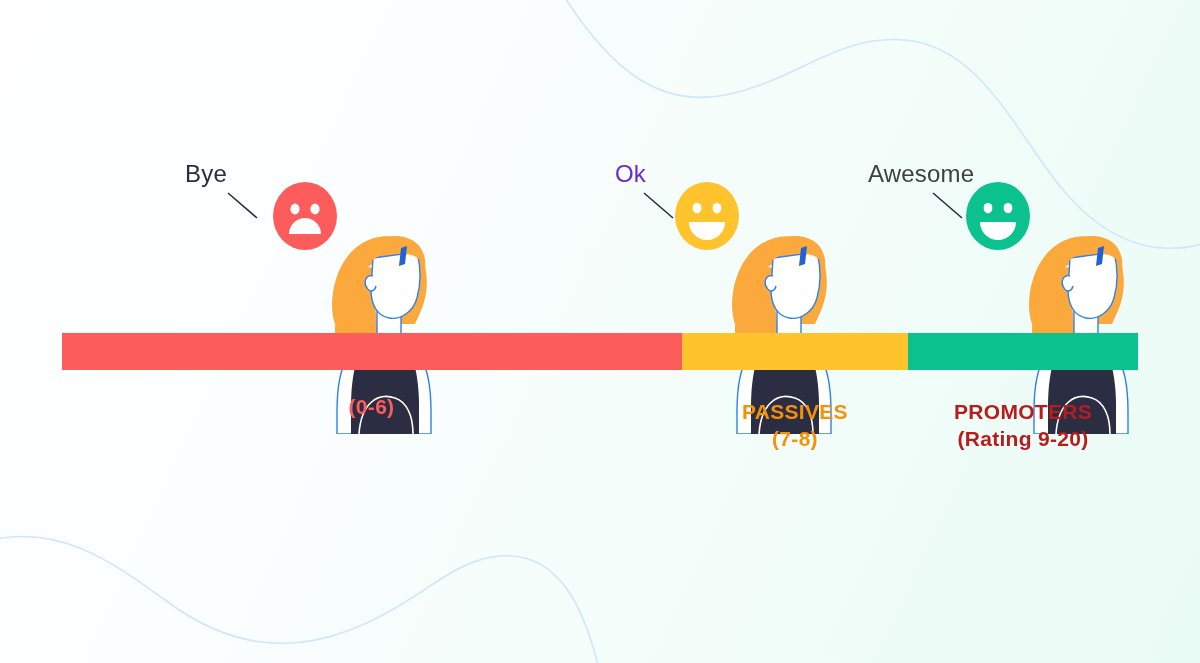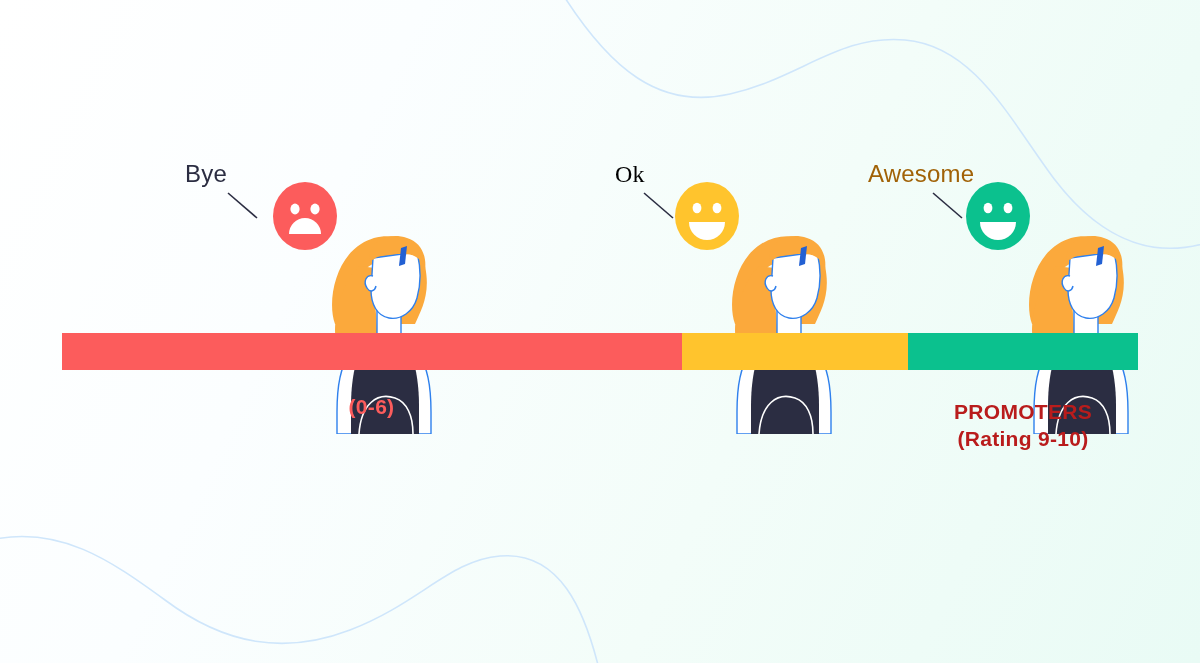--- a/index.html
+++ b/index.html
@@ -155,21 +155,21 @@
 
         <path d="M58 134 C 62 144, 78 144, 84 134" fill="none" stroke="#FFFFFF" stroke-width="1.6"></path>
 
         <path d="M44 228 C 46 198, 62 186, 80 192 C 92 196, 98 210, 98 228" fill="none" stroke="#FFFFFF" stroke-width="1.6"></path>
       </g>
     </svg>
   </div>
 
   <div class="persona-group" id="group-passives">
 
-    <span class="shout-label" id="label-ok" style="color: #000000; font-family: Liberation Serif, serif;">Ok</span>
+    <span class="shout-label" id="label-ok" style="color: #6d28d9;">Ok</span>
 
     <svg class="pointer-line" id="pointer-ok" viewBox="0 0 40 32">
       <line x1="3" y1="3" x2="32" y2="28" stroke="#2B2D42" stroke-width="1.6"></line>
     </svg>
 
     <svg class="emoji" id="emoji-neutral" width="64" height="68" viewBox="0 0 64 68">
       <ellipse cx="32" cy="34" rx="32" ry="34" fill="#FFC42D"></ellipse>
       <ellipse cx="22" cy="26" rx="4.4" ry="5.2" fill="#FFFFFF"></ellipse>
       <ellipse cx="42" cy="26" rx="4.4" ry="5.2" fill="#FFFFFF"></ellipse>
       <path d="M14 40 A 18 18 0 0 0 50 40 Z" fill="#FFFFFF"></path>
@@ -196,21 +196,21 @@
                  C 104 176, 100 152, 92 142 C 84 134, 76 132, 70 132
                  C 62 132, 56 134, 48 142 Z" fill="#2B2D42"></path>
         <path d="M58 134 C 62 144, 78 144, 84 134" fill="none" stroke="#FFFFFF" stroke-width="1.6"></path>
         <path d="M44 228 C 46 198, 62 186, 80 192 C 92 196, 98 210, 98 228" fill="none" stroke="#FFFFFF" stroke-width="1.6"></path>
       </g>
     </svg>
   </div>
 
   <div class="persona-group" id="group-promoters">
 
-    <span class="shout-label" id="label-awesome" style="color: #a16207;">Awesome</span>
+    <span class="shout-label" id="label-awesome" style="color: #404040;">Awesome</span>
 
     <svg class="pointer-line" id="pointer-awesome" viewBox="0 0 40 32">
       <line x1="3" y1="3" x2="32" y2="28" stroke="#2B2D42" stroke-width="1.6"></line>
     </svg>
 
     <svg class="emoji" id="emoji-happy" width="64" height="68" viewBox="0 0 64 68">
       <ellipse cx="32" cy="34" rx="32" ry="34" fill="#0BC18E"></ellipse>
       <ellipse cx="22" cy="26" rx="4.4" ry="5.2" fill="#FFFFFF"></ellipse>
       <ellipse cx="42" cy="26" rx="4.4" ry="5.2" fill="#FFFFFF"></ellipse>
       <path d="M14 40 A 18 18 0 0 0 50 40 Z" fill="#FFFFFF"></path>
@@ -245,19 +245,23 @@
   <div class="bar">
     <div class="bar-seg" id="seg-detractors" style="width: 620px; background: rgb(252, 92, 92);"></div>
     <div class="bar-seg" id="seg-passives" style="width: 226px; background: rgb(255, 196, 45);"></div>
     <div class="bar-seg" id="seg-promoters" style="width: 230px; background: rgb(11, 193, 142);"></div>
   </div>
 
   <div class="caption" id="caption-detractors" style="color: rgb(252, 92, 92);">
     <span class="cap-range">(0-6)</span>
   </div>
 
+  <div class="caption" id="caption-passives" style="color: rgb(247, 144, 9);">
+    <span class="cap-title">PASSIVES</span>
+    <span class="cap-range">(7-8)</span>
+  </div>
 
   <div class="caption" id="caption-promoters" style="color: #b91c1c;">
     <span class="cap-title">PROMOTERS</span>
-    <span class="cap-range">(Rating 9-10)</span>
+    <span class="cap-range">(Rating 9-20)</span>
   </div>
 
 </div>
 
 </body></html>

